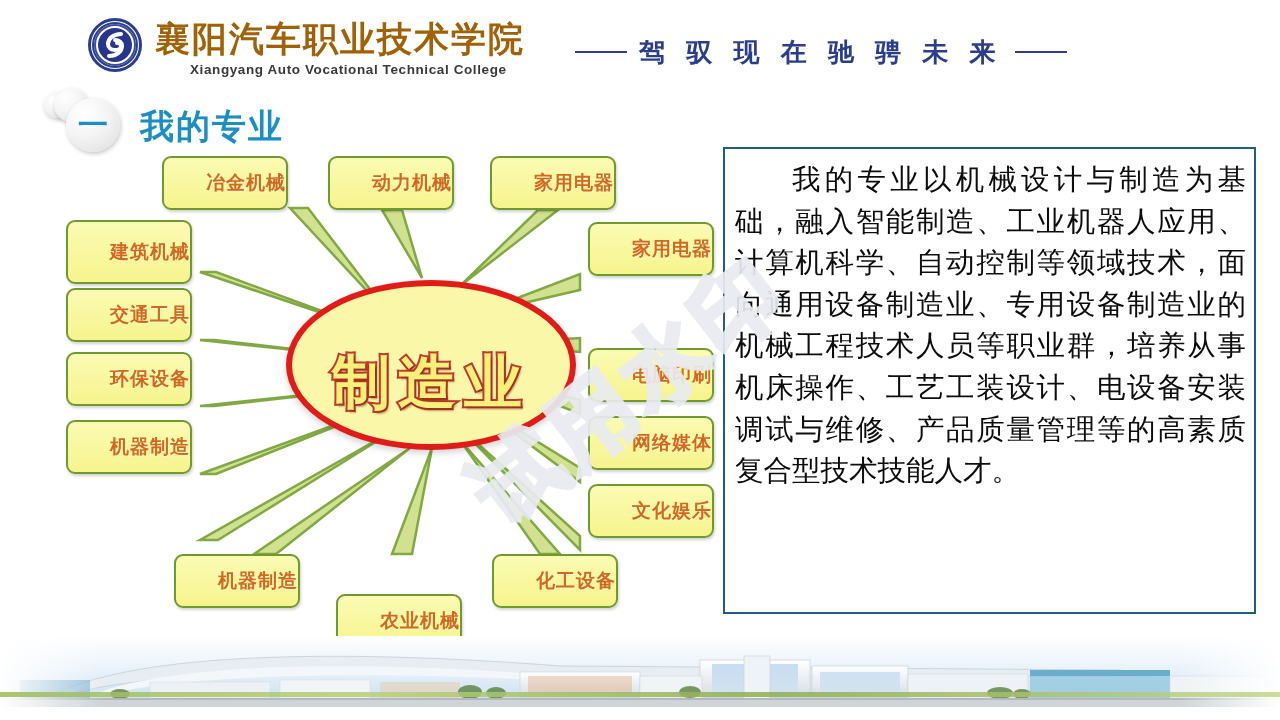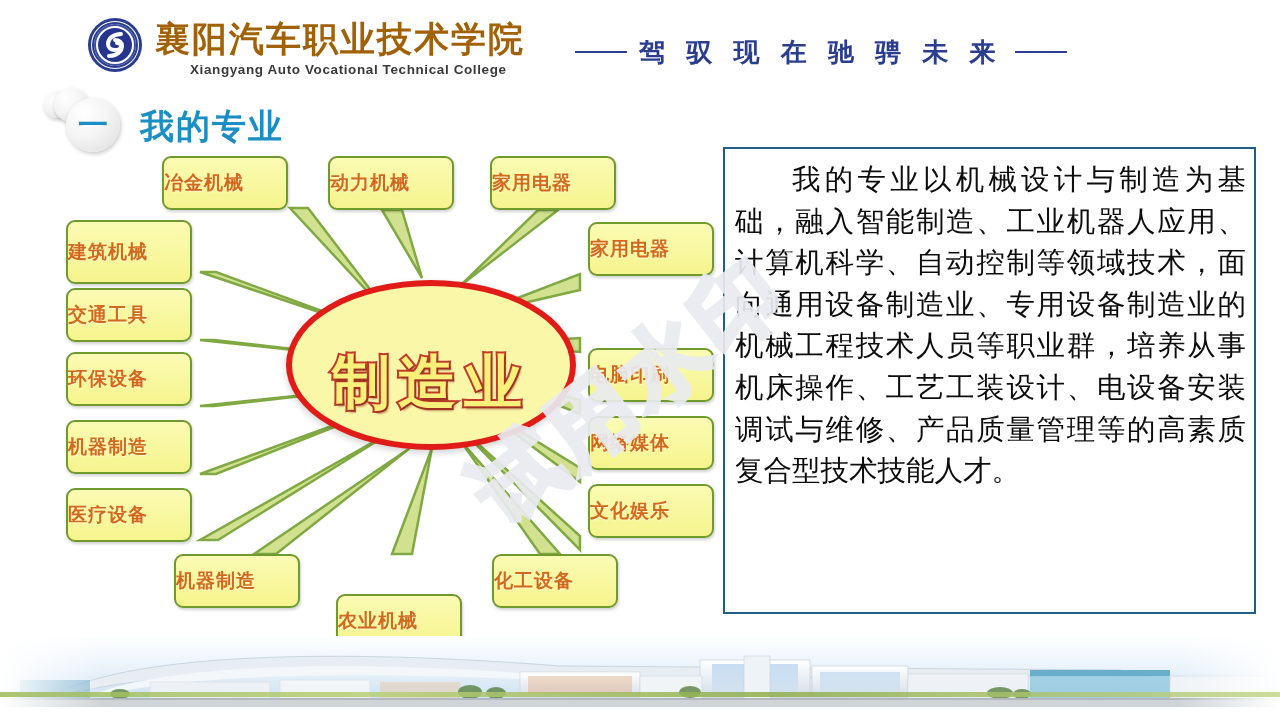--- a/index.html
+++ b/index.html
@@ -104,21 +104,21 @@
     text-shadow:2px 3px 2px rgba(120,40,20,0.45);
     white-space:nowrap;
     margin-top:36px;
   }
   .node{
     position:absolute;
     background:linear-gradient(180deg,#fbfbb4 0%,#f6f48d 100%);
     border:2px solid #6f9a2e;
     border-radius:9px;
     box-sizing:border-box;
-    display:flex;align-items:center;justify-content:flex-start;
+    display:flex;align-items:center;justify-content:flex-end;
     color:#d2691e;
     font-family:"Liberation Sans","DejaVu Sans",sans-serif;
     font-weight:bold;
     font-size:19px;
     letter-spacing:1px;
     white-space:nowrap;
     box-shadow:1px 2px 3px rgba(0,0,0,0.18);
   }
   .node span{text-shadow:0.5px 0.5px 0 rgba(255,255,255,0.5);}
   
@@ -261,23 +261,20 @@
         <span>环保设备</span>
       </div>
     <div class="node" style="left:548px;top:200px;width:126px;height:54px;">
         <span>电脑印刷</span>
       </div>
     <div class="node" style="left:26px;top:272px;width:126px;height:54px;">
         <span>机器制造</span>
       </div>
     <div class="node" style="left:548px;top:268px;width:126px;height:54px;">
         <span>网络媒体</span>
-      </div>
-    <div class="node" style="left:26px;top:340px;width:126px;height:54px;">
-        <span>医疗设备</span>
       </div>
     <div class="node" style="left:548px;top:336px;width:126px;height:54px;">
         <span>文化娱乐</span>
       </div>
     <div class="node" style="left:134px;top:406px;width:126px;height:54px;">
         <span>机器制造</span>
       </div>
     <div class="node" style="left:296px;top:406px;width:126px;height:54px;margin-top:40px;">
         <span>农业机械</span>
       </div>

